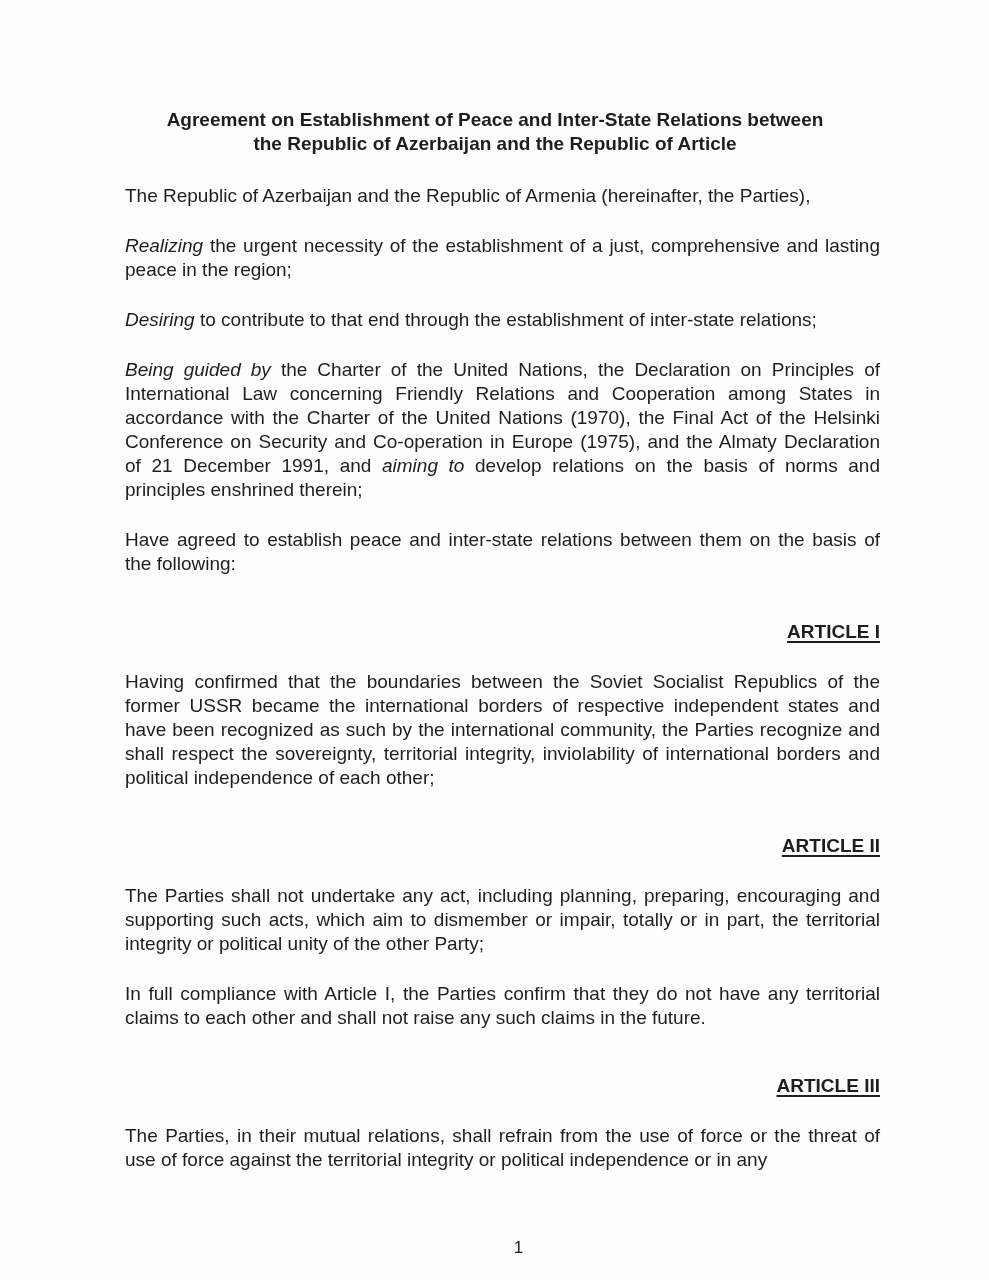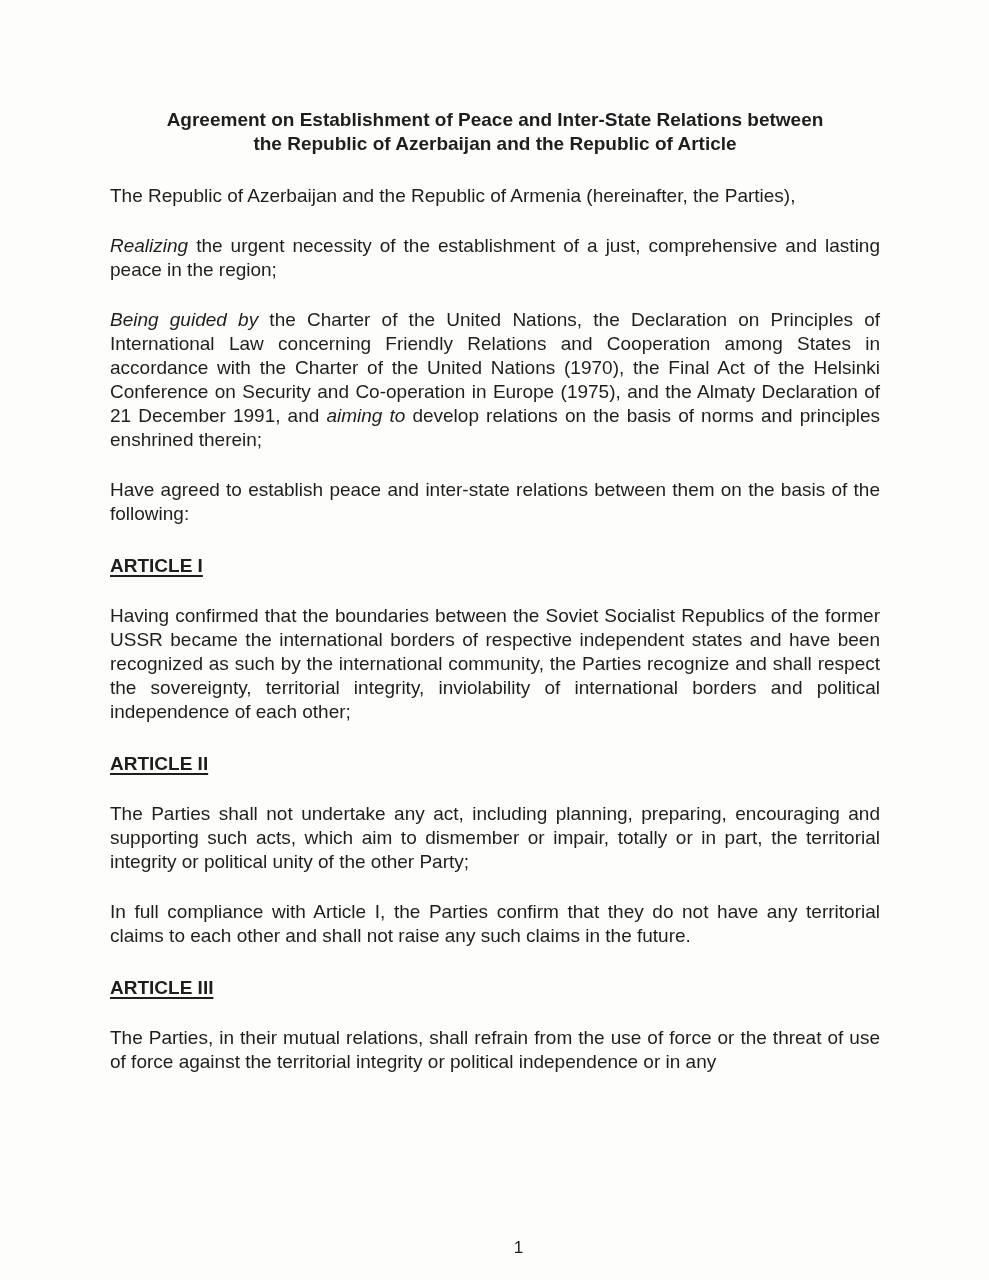--- a/index.html
+++ b/index.html
@@ -31,33 +31,33 @@
     font-size: 19px;
     line-height: 24px;
     font-weight: bold;
     text-align: center;
     margin: 0 0 28px 0;
   }
   .para {
     font-size: 19px;
     line-height: 24px;
     text-align: justify;
-    margin: 0 0 26px 0;
+    margin: 0 0 26px 15px;
   }
   .para em {
   }
   .article-heading {
     font-size: 19px;
     line-height: 24px;
     font-weight: bold;
-    text-align: left;
+    text-align: right;
     text-decoration: underline;
     text-decoration-thickness: 2px;
     text-underline-offset: 3px;
-    margin: 28px 0 26px 0;
+    margin: 44px 0 26px 0;
   }
   .page-number {
     position: absolute;
     left: 0;
     right: 0;
     bottom: 22px;
     text-align: center;
     font-size: 17px;
     line-height: 20px;
   }
@@ -67,20 +67,21 @@
 
 <div class="page">
   <div class="content">
     <h1 class="doc-title">
       <span>Agreement on Establishment of Peace and Inter-State Relations between</span><br>
       <span>the Republic of Azerbaijan and the Republic of Article</span>
     </h1>
     <div id="body-blocks">
         <p class="para"><span>The Republic of Azerbaijan and the Republic of Armenia (hereinafter, the Parties),</span></p>
         <p class="para"><em>Realizing</em><span> the urgent necessity of the establishment of a just, comprehensive and lasting peace in the region;</span></p>
+        <p class="para"><em>Desiring</em><span> to contribute to that end through the establishment of inter-state relations;</span></p>
         <p class="para"><em>Being guided by</em><span> the Charter of the United Nations, the Declaration on Principles of International Law concerning Friendly Relations and Cooperation among States in accordance with the Charter of the United Nations (1970), the Final Act of the Helsinki Conference on Security and Co-operation in Europe (1975), and the Almaty Declaration of 21 December 1991, and </span><em>aiming to</em><span> develop relations on the basis of norms and principles enshrined therein;</span></p>
         <p class="para"><span>Have agreed to establish peace and inter-state relations between them on the basis of the following:</span></p>
         <h2 class="article-heading">ARTICLE I</h2>
         <p class="para"><span>Having confirmed that the boundaries between the Soviet Socialist Republics of the former USSR became the international borders of respective independent states and have been recognized as such by the international community, the Parties recognize and shall respect the sovereignty, territorial integrity, inviolability of international borders and political independence of each other;</span></p>
         <h2 class="article-heading">ARTICLE II</h2>
         <p class="para"><span>The Parties shall not undertake any act, including planning, preparing, encouraging and supporting such acts, which aim to dismember or impair, totally or in part, the territorial integrity or political unity of the other Party;</span></p>
         <p class="para"><span>In full compliance with Article I, the Parties confirm that they do not have any territorial claims to each other and shall not raise any such claims in the future.</span></p>
         <h2 class="article-heading">ARTICLE III</h2>
         <p class="para"><span>The Parties, in their mutual relations, shall refrain from the use of force or the threat of use of force against the territorial integrity or political independence or in any</span></p>
       </div>

